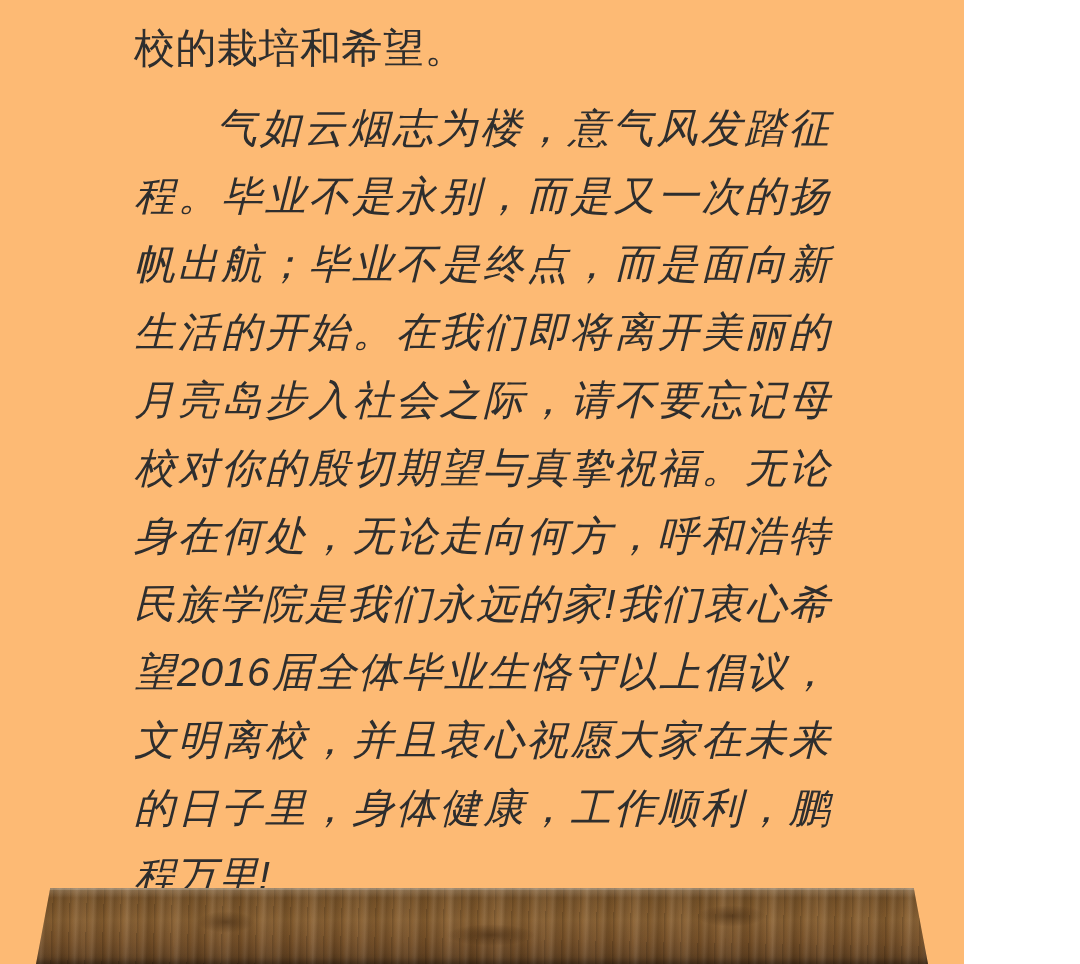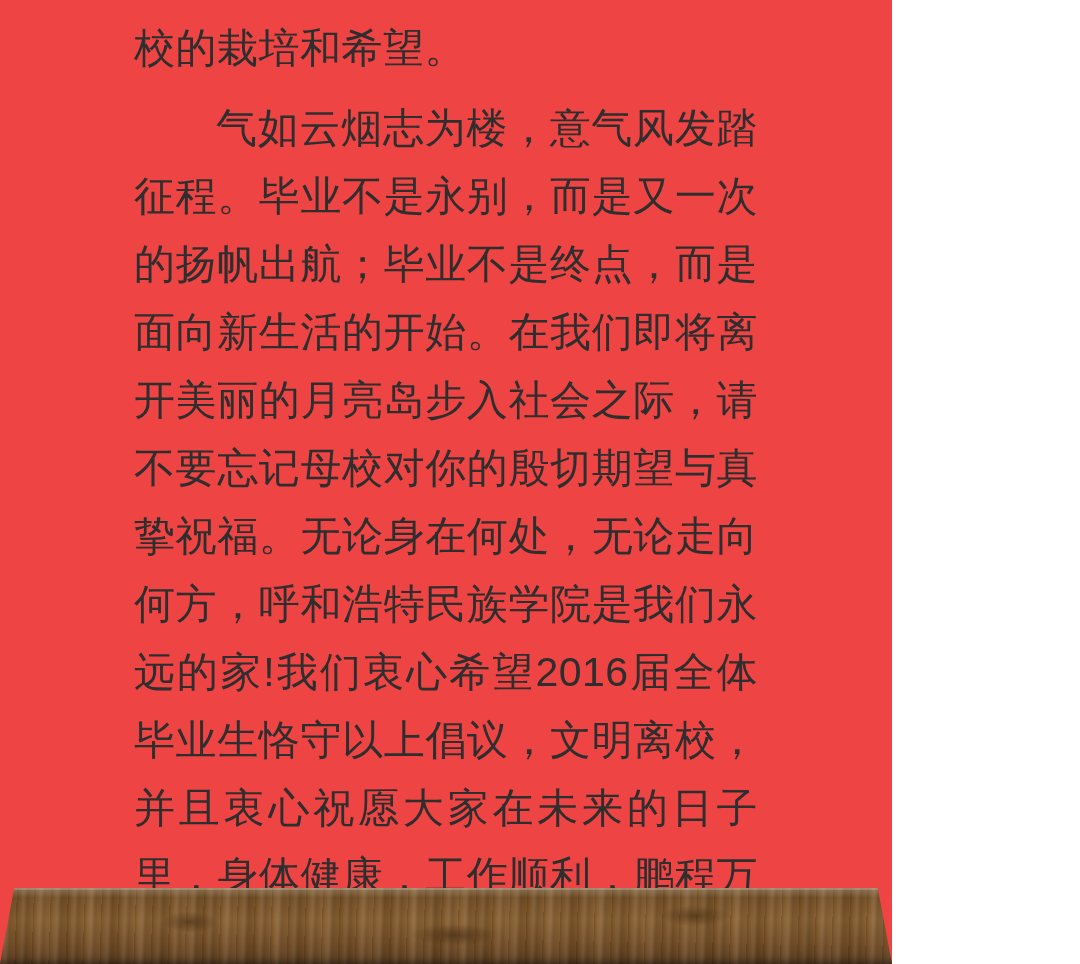--- a/index.html
+++ b/index.html
@@ -9,24 +9,24 @@
   }
   body {
     width: 1080px;
     height: 964px;
     font-family: "Liberation Sans", "DejaVu Sans", sans-serif;
     color: #2b2b2b;
     position: relative;
     overflow: hidden;
   }
   .page {
-    width: 892px;
+    width: 964px;
     height: 964px;
     position: relative;
-    background: #ef4444;
+    background: #fdba74;
   }
   .article {
     padding: 0 134px 0 134px;
     box-sizing: border-box;
   }
   .para {
     font-size: 41px;
     line-height: 68px;
     letter-spacing: 0.5px;
     color: #2e2e2e;
@@ -34,20 +34,21 @@
     text-align: justify;
     text-justify: inter-ideograph;
     font-weight: 400;
   }
   .para-first {
     padding-top: 14px;
   }
   .para-indent {
     text-indent: 82px;
     padding-top: 12px;
+    font-style: italic;
   }
   .signature-block {
     margin-top: 96px;
     text-align: right;
     padding-right: 6px;
   }
   .sig-line {
     font-size: 41px;
     line-height: 62px;
     color: #2e2e2e;

